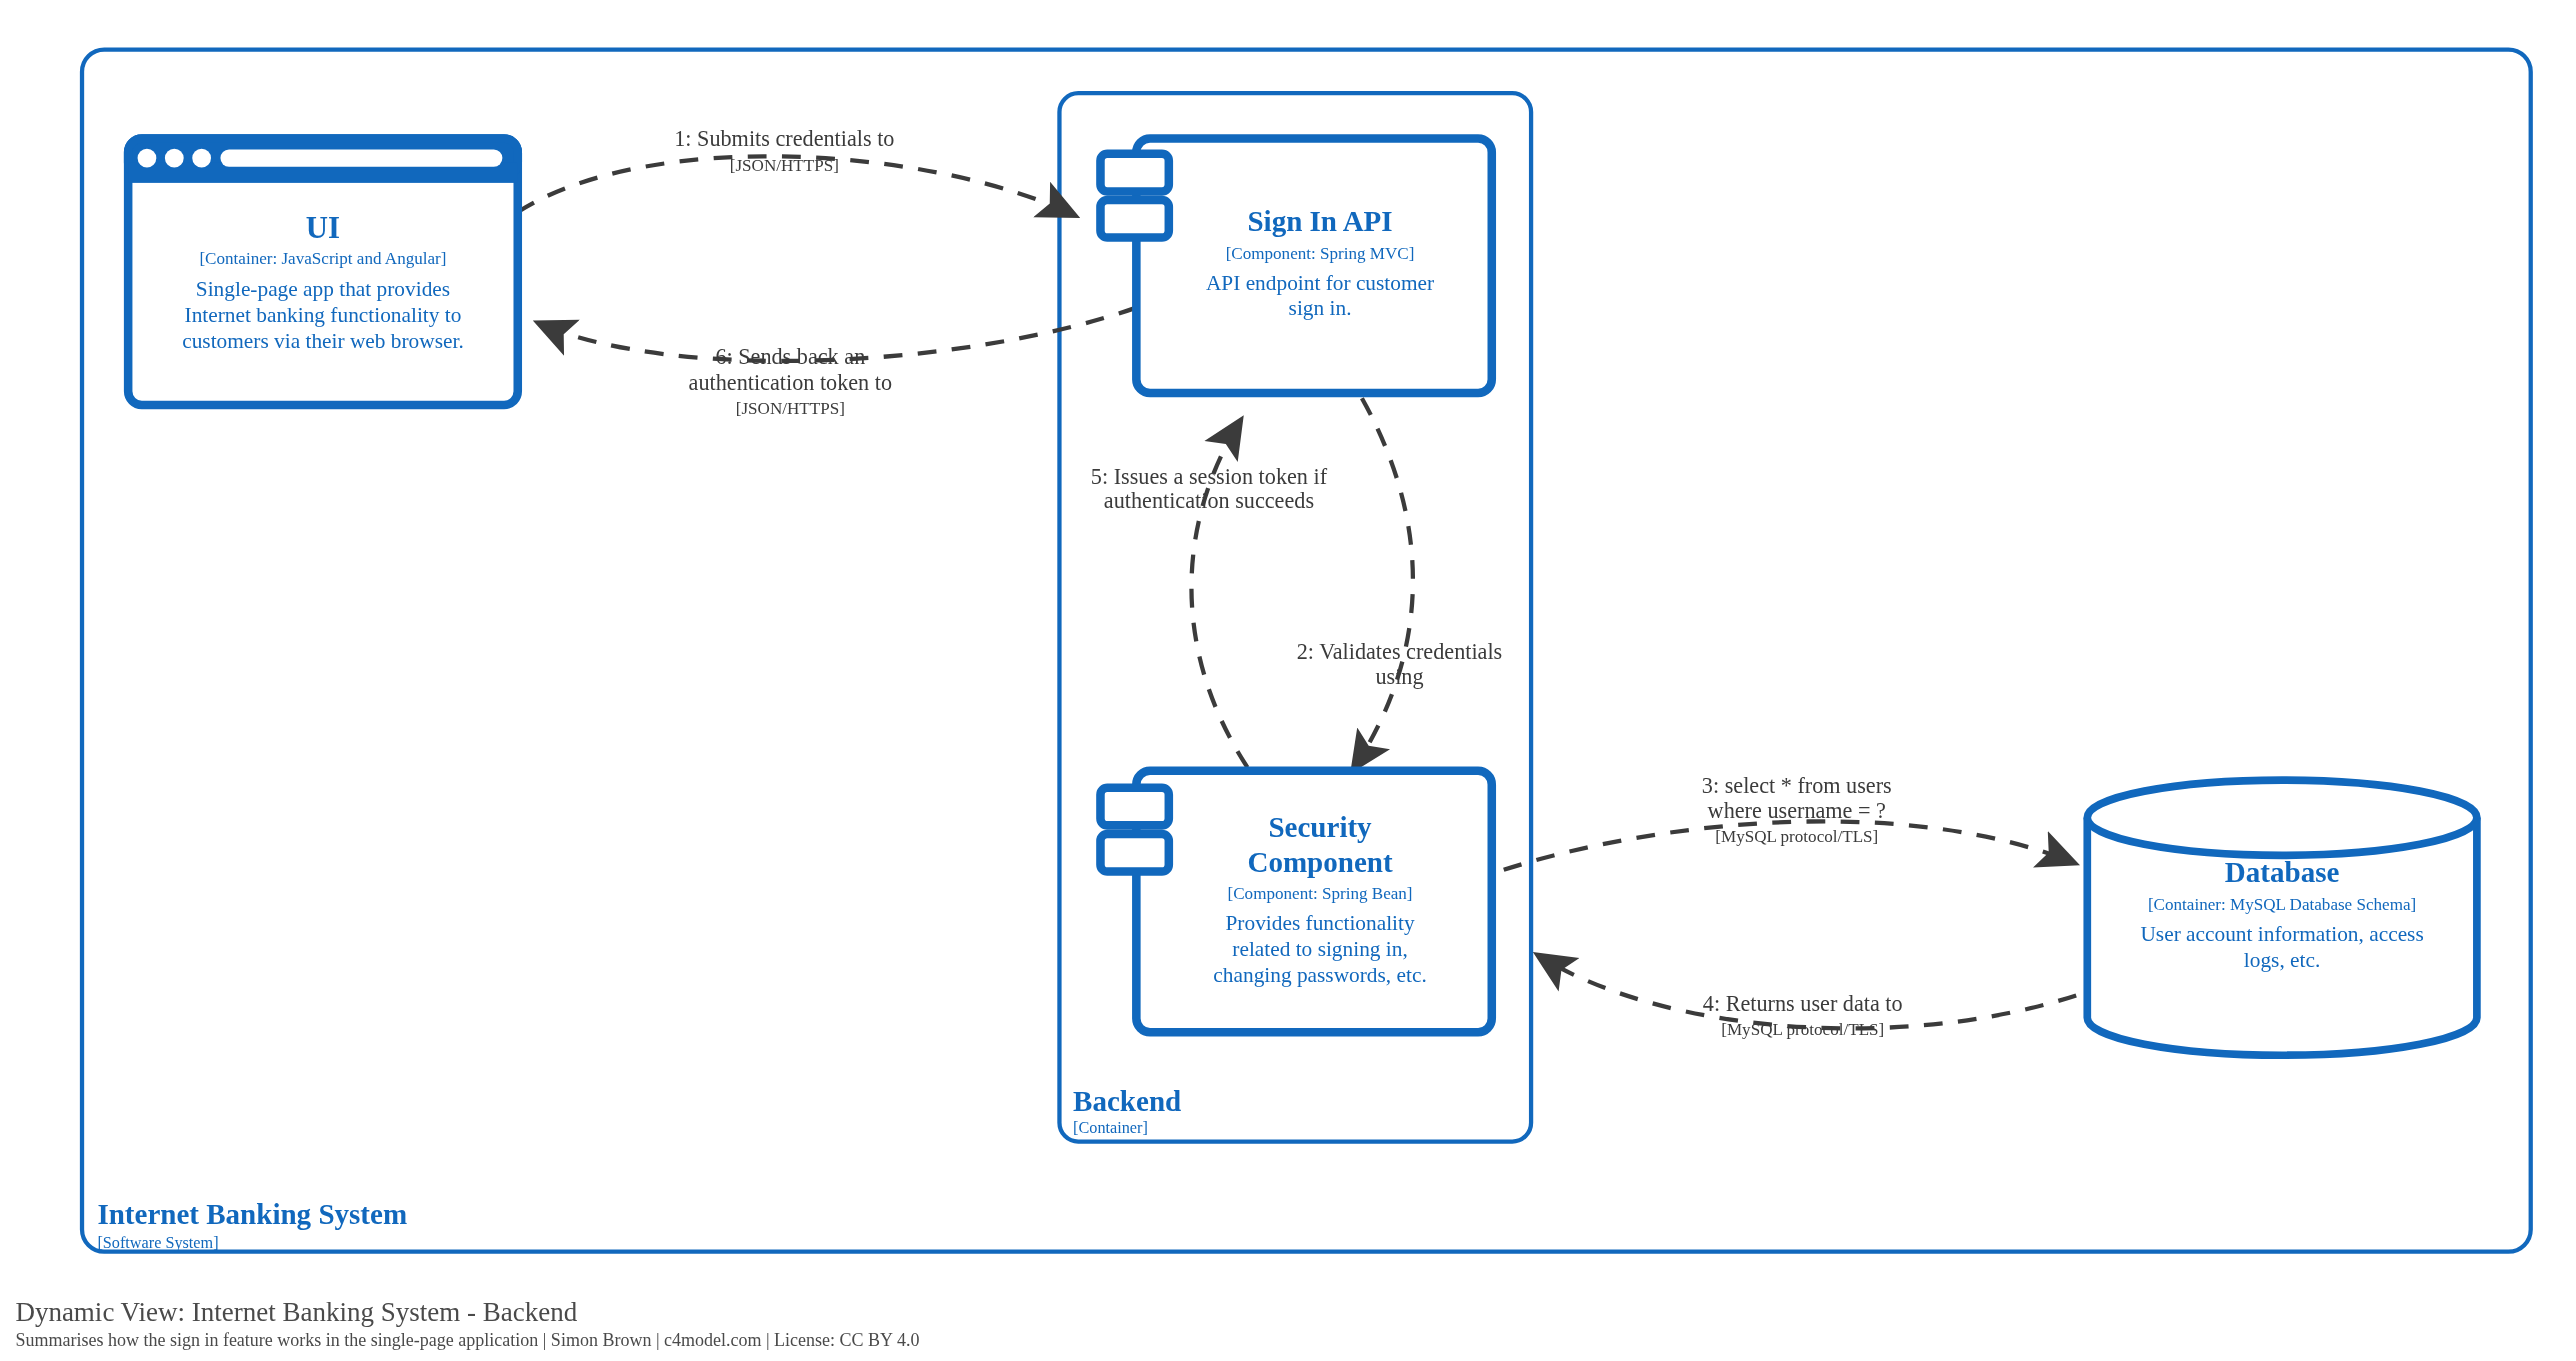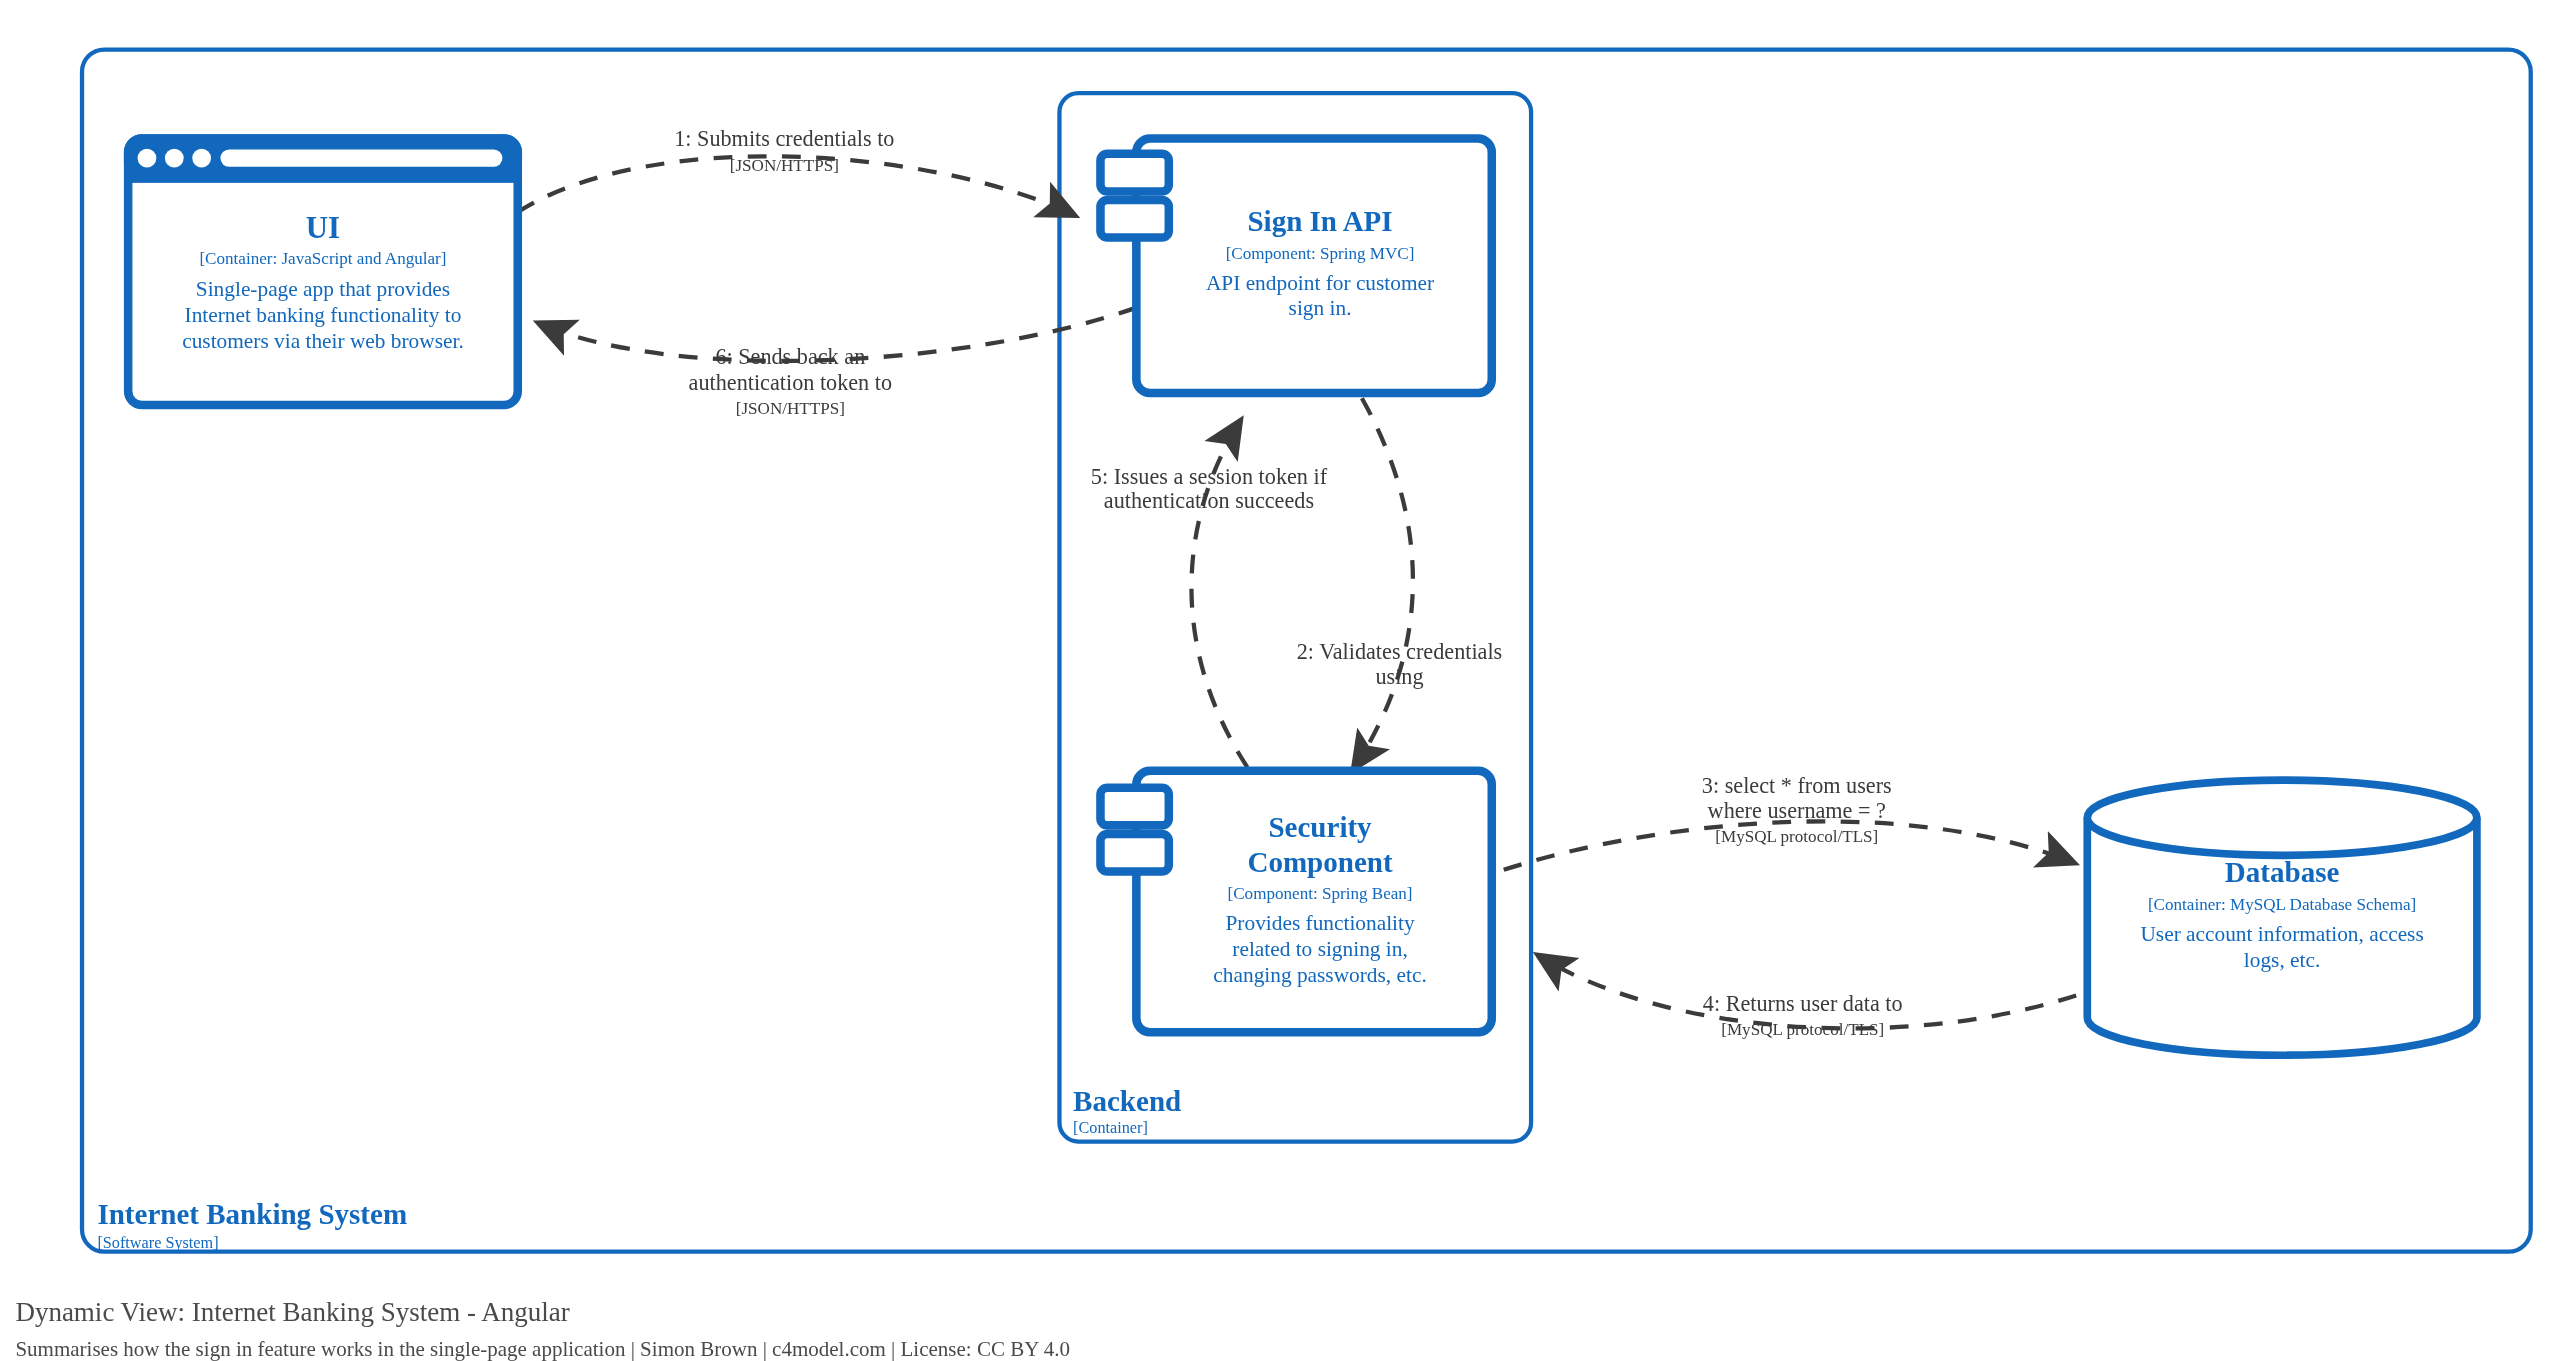--- a/index.html
+++ b/index.html
@@ -12,21 +12,21 @@
   .el-tech{}
   .el-desc{}
   text{dominant-baseline:middle;}
   .rel-label{fill:#3b3b3b;font-size:26px;}
   .rel-tech{fill:#3b3b3b;font-size:20px;}
   .boundary-title{fill:#1168bd;font-weight:bold;font-size:34px;}
   .boundary-tech{fill:#1168bd;font-size:19px;}
 
   .caption-wrap{position:absolute;left:15.4px;top:1297px;}
   .caption-title{font-size:27px;color:#4a4a4a;line-height:1.15;white-space:nowrap;}
-  .caption-sub{font-size:21px;color:#4a4a4a;margin-top:9px;line-height:1.15;white-space:nowrap;}
+  .caption-sub{font-size:18px;color:#4a4a4a;margin-top:2px;line-height:1.15;white-space:nowrap;}
 </style>
 </head>
 <body>
 
 <div id="stage">
 
   <svg id="diagram" viewBox="0 0 3015 1594">
     <defs>
       <marker id="arrowhead" markerWidth="11" markerHeight="11" refX="8.6" refY="5" orient="auto" markerUnits="strokeWidth">
         <path d="M0,0.4 L10,5 L0,9.6 L2.1,5 Z" fill="#3B3B3B"></path>
@@ -132,18 +132,18 @@
       <ellipse cx="2671" cy="957" rx="228" ry="44" fill="#FFFFFF" stroke="#1168BD" stroke-width="9"></ellipse>
 
       <text class="el-title" x="2671" y="1024" text-anchor="middle" fill="#1168BD" font-size="34">Database</text>
       <text class="el-tech" x="2671" y="1061" text-anchor="middle" fill="#1168BD" font-size="20">[Container: MySQL Database Schema]</text>
       <text class="el-desc" x="2671" y="1096" text-anchor="middle" fill="#1168BD" font-size="25">User account information, access</text>
       <text class="el-desc" x="2671" y="1126" text-anchor="middle" fill="#1168BD" font-size="25">logs, etc.</text>
     </g>
   </svg>
 
   <div class="caption-wrap">
-    <div class="caption-title">Dynamic View: Internet Banking System - Angular</div>
+    <div class="caption-title">Dynamic View: Internet Banking System - Backend</div>
     <div class="caption-sub">Summarises how the sign in feature works in the single-page application | Simon Brown | c4model.com | License: CC BY 4.0</div>
   </div>
 
 </div>
 
 
 </body></html>

